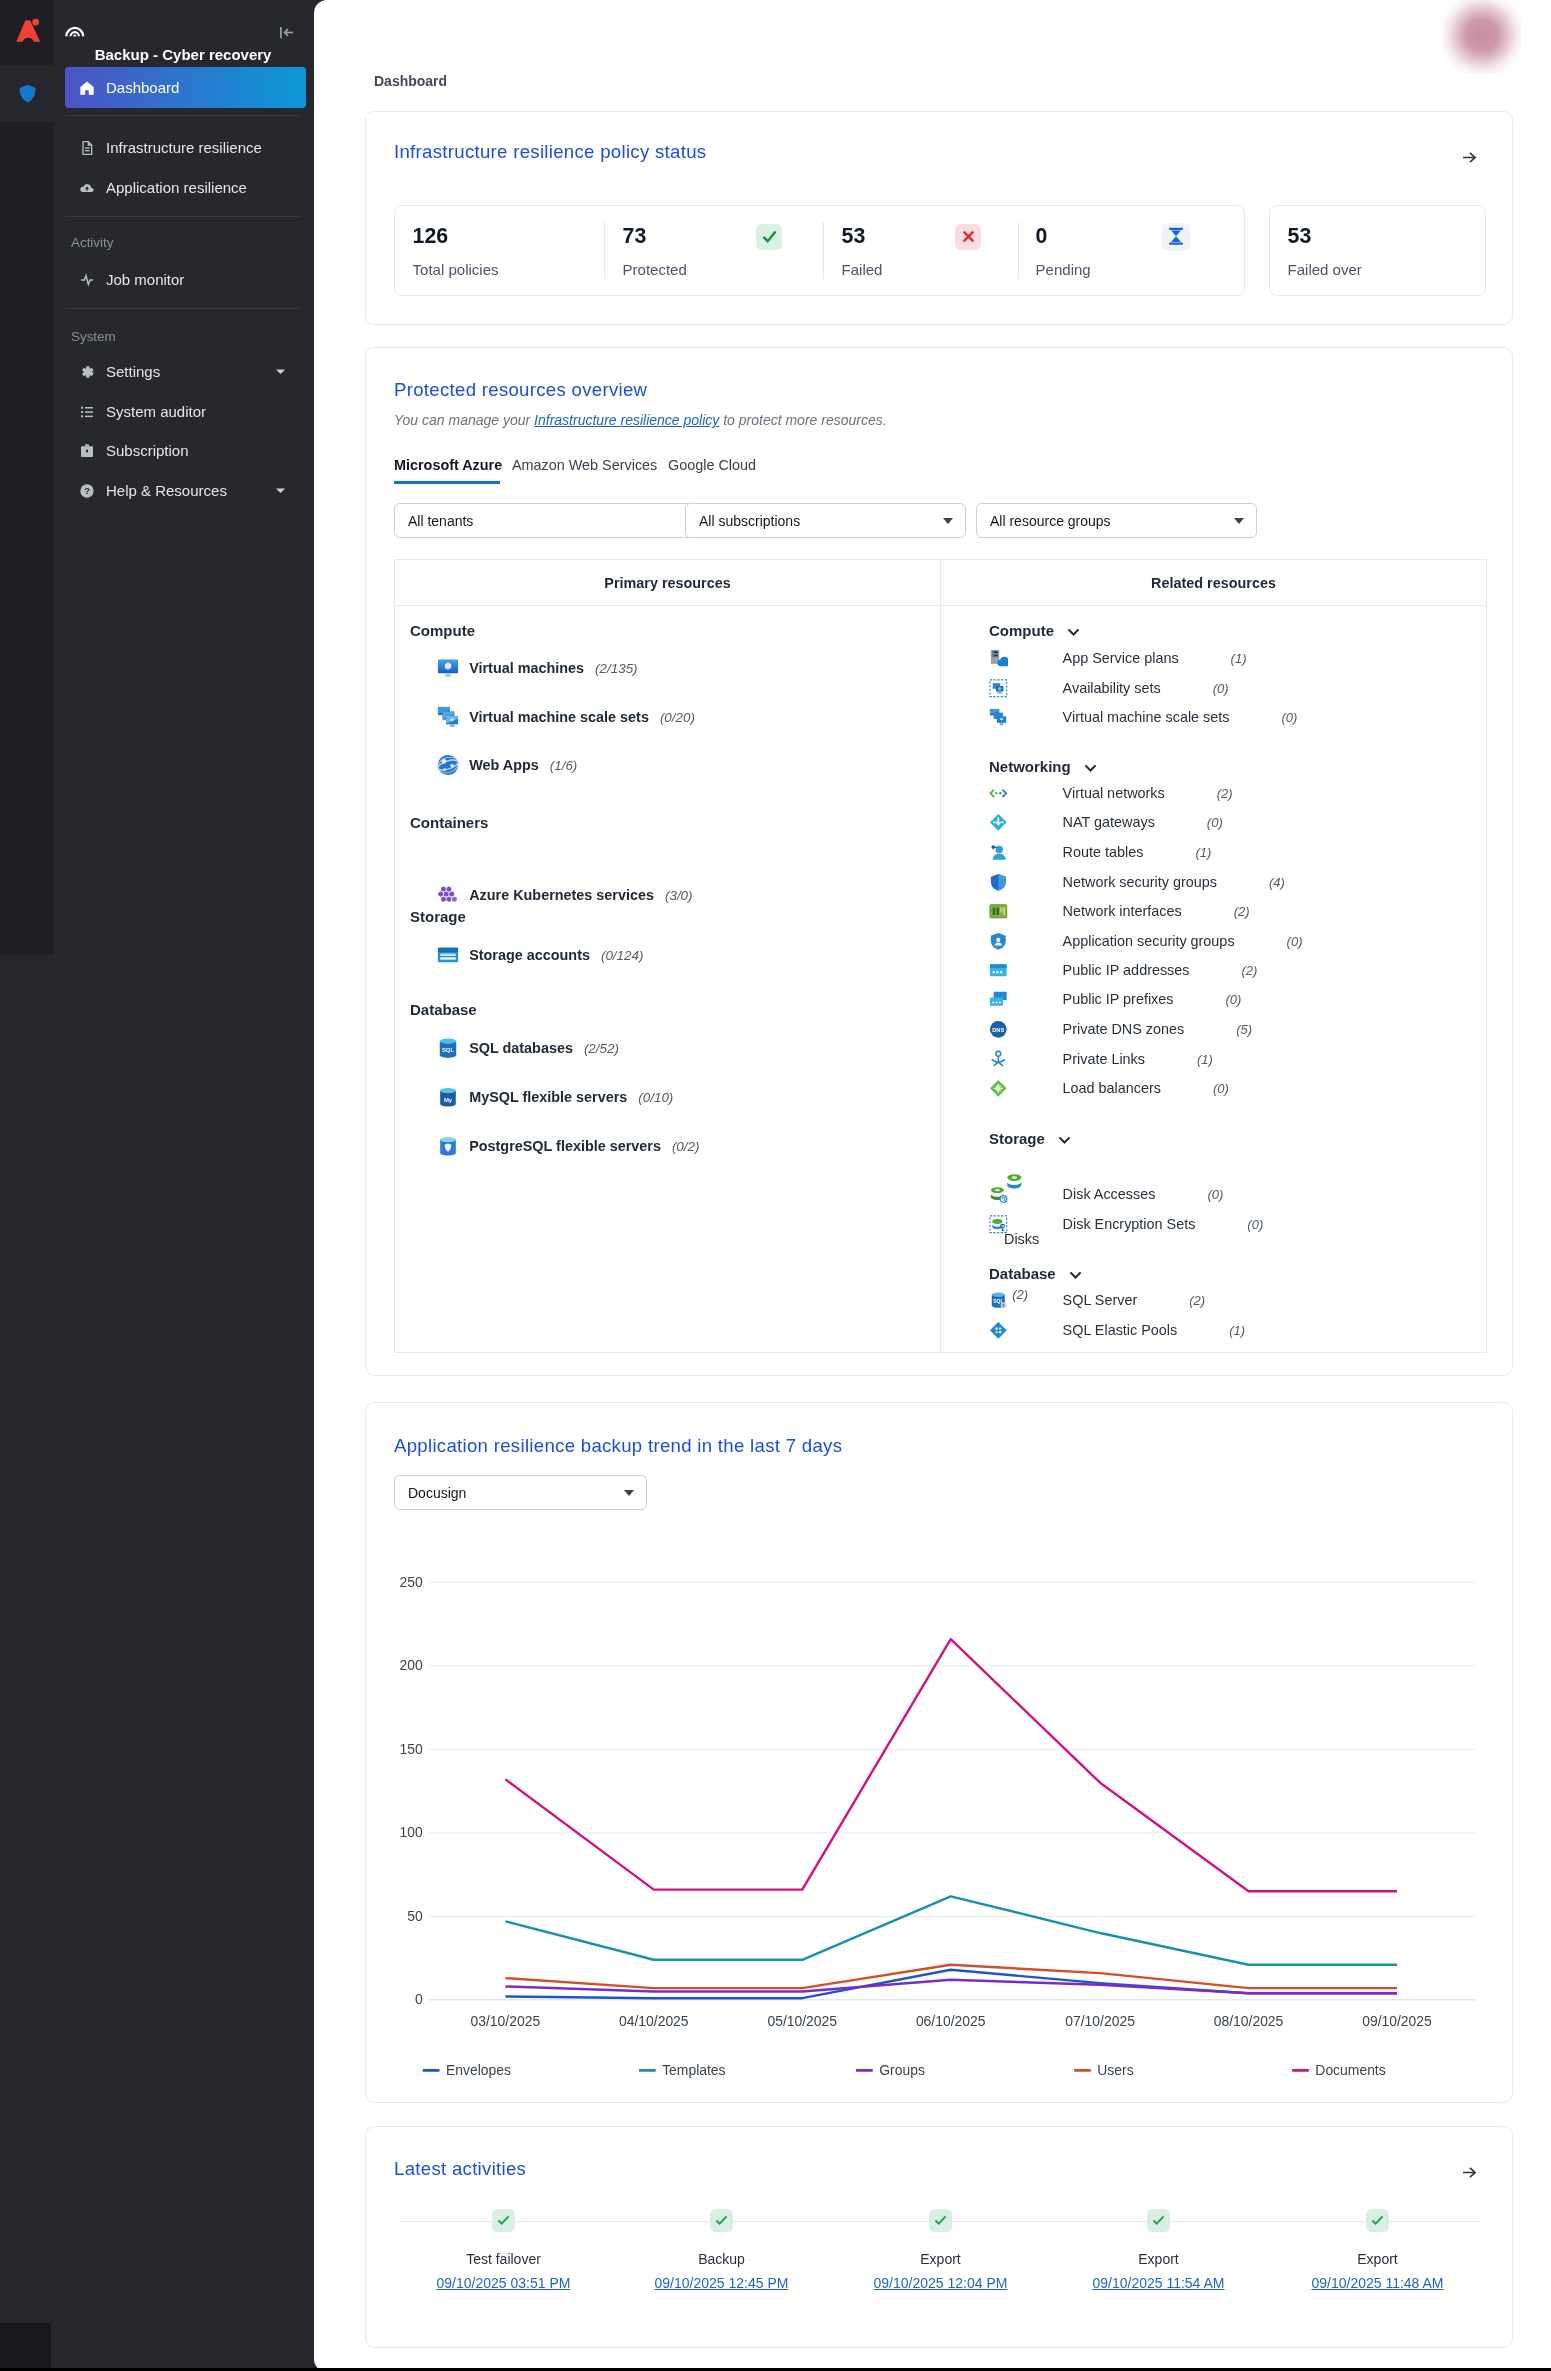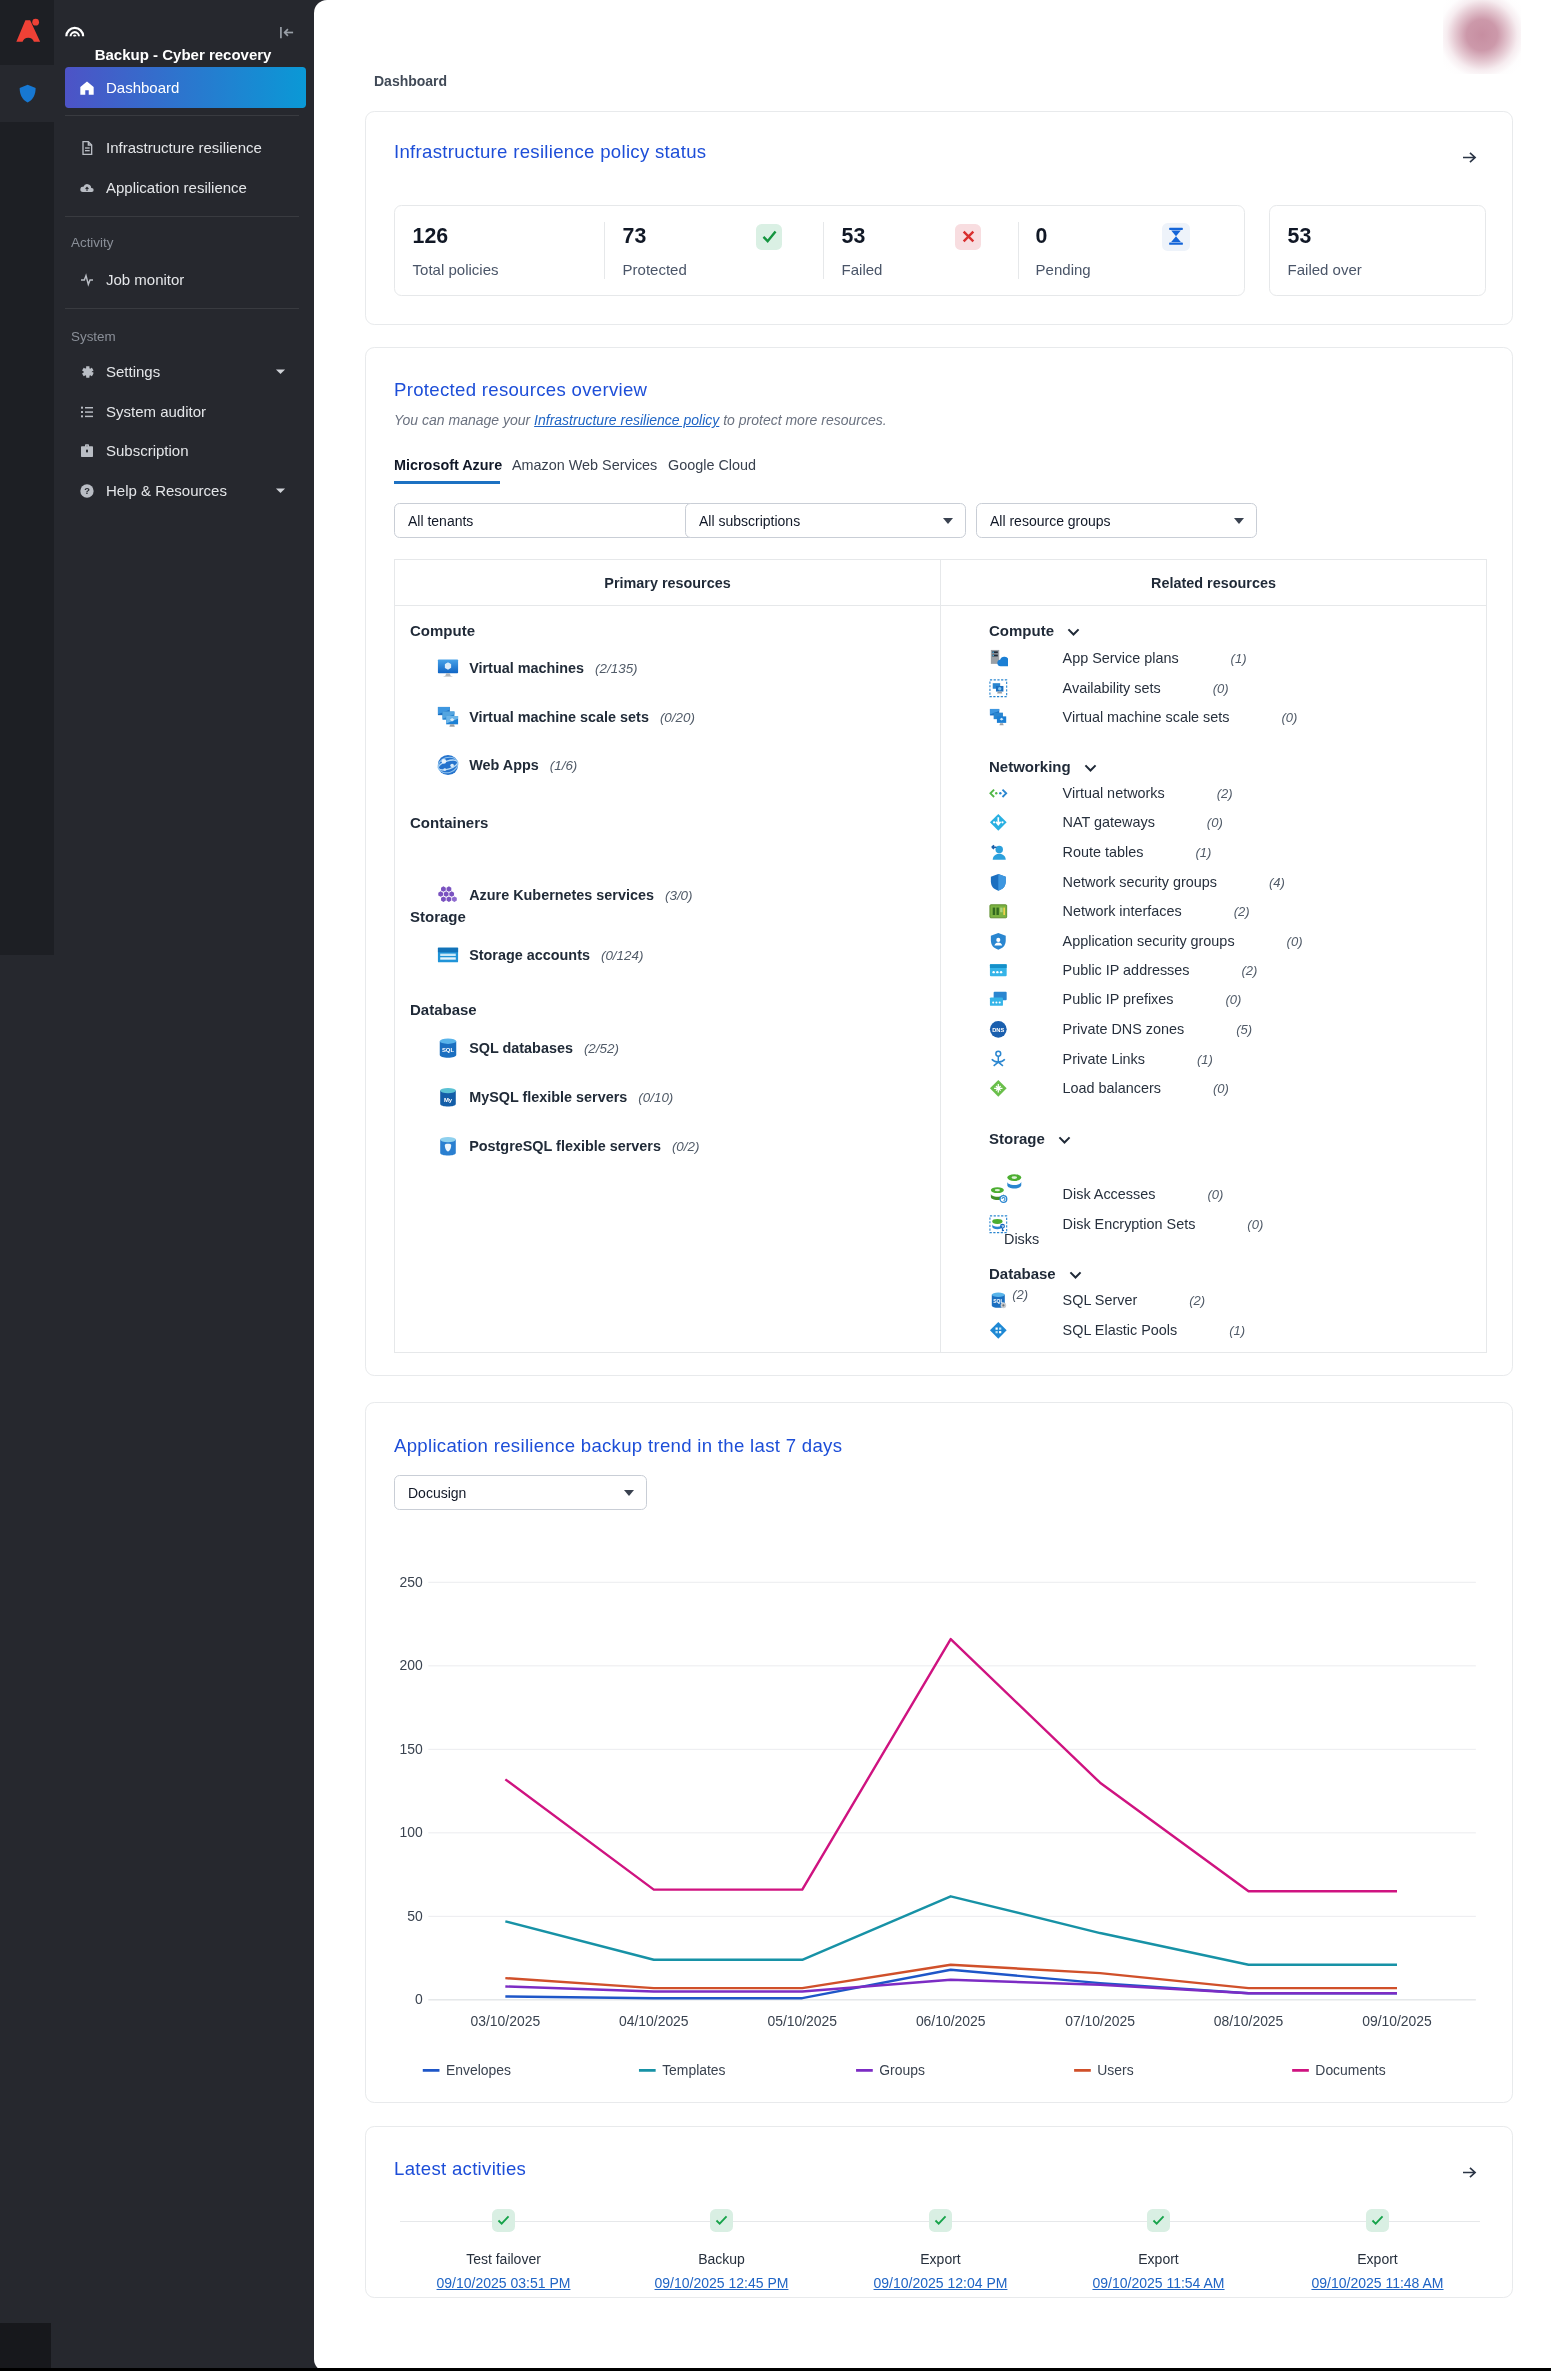--- a/index.html
+++ b/index.html
@@ -591,21 +591,21 @@
       <text x="56" y="584">Envelopes</text>
       <text x="289" y="584">Templates</text>
       <text x="523" y="584">Groups</text>
       <text x="758" y="584">Users</text>
       <text x="993" y="584">Documents</text>
     </g>
   </svg>
   </div>
 </div>
 
-<div class="card" id="card4" style="left:365px; top:2126px; height:172px;">
+<div class="card" id="card4" style="left:365px; top:2126px; height:222px;">
   <div class="card-title" style="top:31px;">Latest activities</div>
   <svg class="arrow-btn" style="top:39px; left:1096px;" width="15" height="13" viewBox="0 0 16 14">
       <path d="M1 7 H14 M8.5 2 L14 7 L8.5 12" stroke="#2b3546" stroke-width="1.8" fill="none"></path>
     </svg>
   <div style="position:absolute; left:34px; top:94px; width:1080px; height:0.9px; background:#e6e8ea;"></div>
   <div id="acts">
     <div class="act-col" style="left:28px;">
       <div class="chk">
           <svg width="13" height="11" viewBox="0 0 14 12">
             <path d="M1.5 6 L5 9.5 L12.5 1.5" stroke="#16a34a" stroke-width="2" fill="none"></path>

